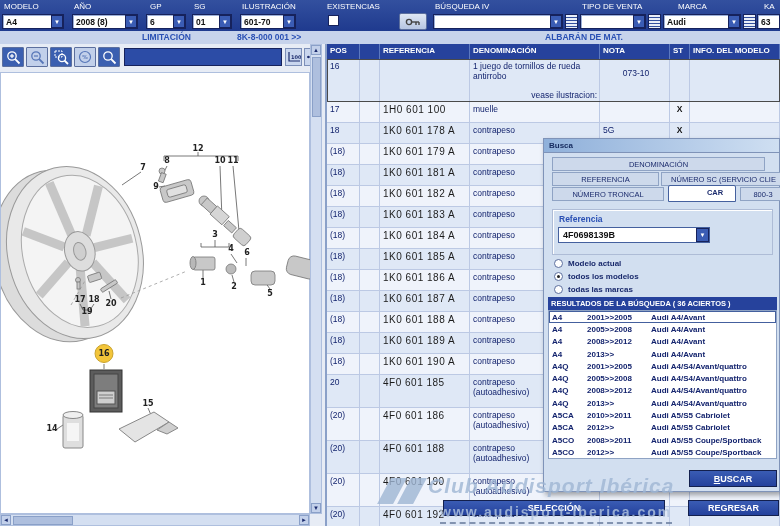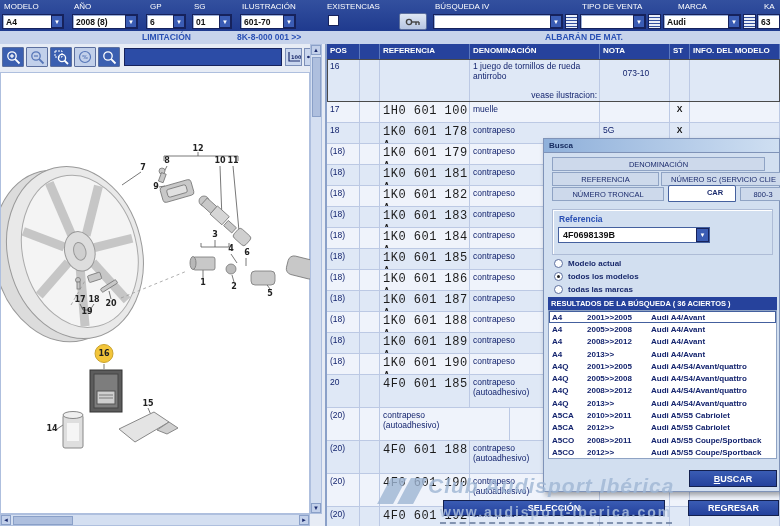--- a/index.html
+++ b/index.html
@@ -45,21 +45,21 @@
   
   #rightpanel { position:absolute; left:325px; top:44px; width:455px; height:482px; background:#eef3fb; border-left:2px solid #8aa0c8; }
   #thead { display:flex; height:15px; background:#26429c; color:#fff; font-size:8px; font-weight:bold; }
   #thead > div { padding:2px 0 0 3px; border-right:1px solid #5c79c0; overflow:hidden; white-space:nowrap; }
   .c-pos{width:33px;} .c-b{width:20px;} .c-ref{width:90px;} .c-den{width:130px;}
   .c-nota{width:70px;} .c-st{width:20px;} .c-info{flex:1;}
   .trow { display:flex; border-bottom:1px solid #bcc9e4; font-size:8.5px; color:#14246e; }
   .trow.odd { background:#dfe8f6; } .trow.even { background:#eff3fb; }
   .trow.sel { outline:1px solid #4a4a4a; outline-offset:-1px; }
   .trow > div { border-right:1px solid #bcc9e4; padding:2px 0 0 3px; overflow:hidden; }
-  .trow .ref { font-family:Liberation Mono, monospace; color:#1c1c1c; font-size:12px; letter-spacing:.5px; }
+  .trow .ref { font-family:Liberation Sans, sans-serif; color:#1c1c1c; font-size:10px; letter-spacing:.5px; }
   .trow .see { text-align:right; padding-right:2px; margin-top:9px; }
   .trow .st { text-align:center; padding-left:0; font-weight:bold; color:#111; }
   .trow .nota2 { margin-top:7px;text-align:center; }
 
   
   #dialog { position:absolute; left:543px; top:138px; width:237px; height:354px; background:#d2dff0;
             border:1px solid #7f93b8; box-shadow:2px 3px 5px rgba(0,0,0,.35); }
   #dlg-title { height:14px; background:linear-gradient(90deg,#8fb0da,#cfdff2); border-bottom:1px solid #7f93b8;
                font-size:8px; font-weight:bold; color:#152a5e; padding:2px 0 0 5px; }
   .tab { position:absolute; height:14px; background:#cdd9eb; border:1px solid #8fa3c4;
@@ -524,20 +524,21 @@
             <div>contrapeso</div>
             <div>(autoadhesivo)</div>
           </div>
           <div class="c-nota"></div>
           <div class="c-st st"></div>
           <div class="c-info"></div>
         </div>
         <div class="trow even" style="height: 33px;">
           <div class="c-pos">(20)</div>
           <div class="c-b"></div>
+          <div class="c-ref ref">4F0 601 186</div>
           <div class="c-den">
             <div>contrapeso</div>
             <div>(autoadhesivo)</div>
           </div>
           <div class="c-nota"></div>
           <div class="c-st st"></div>
           <div class="c-info"></div>
         </div>
         <div class="trow odd" style="height: 33px;">
           <div class="c-pos">(20)</div>

